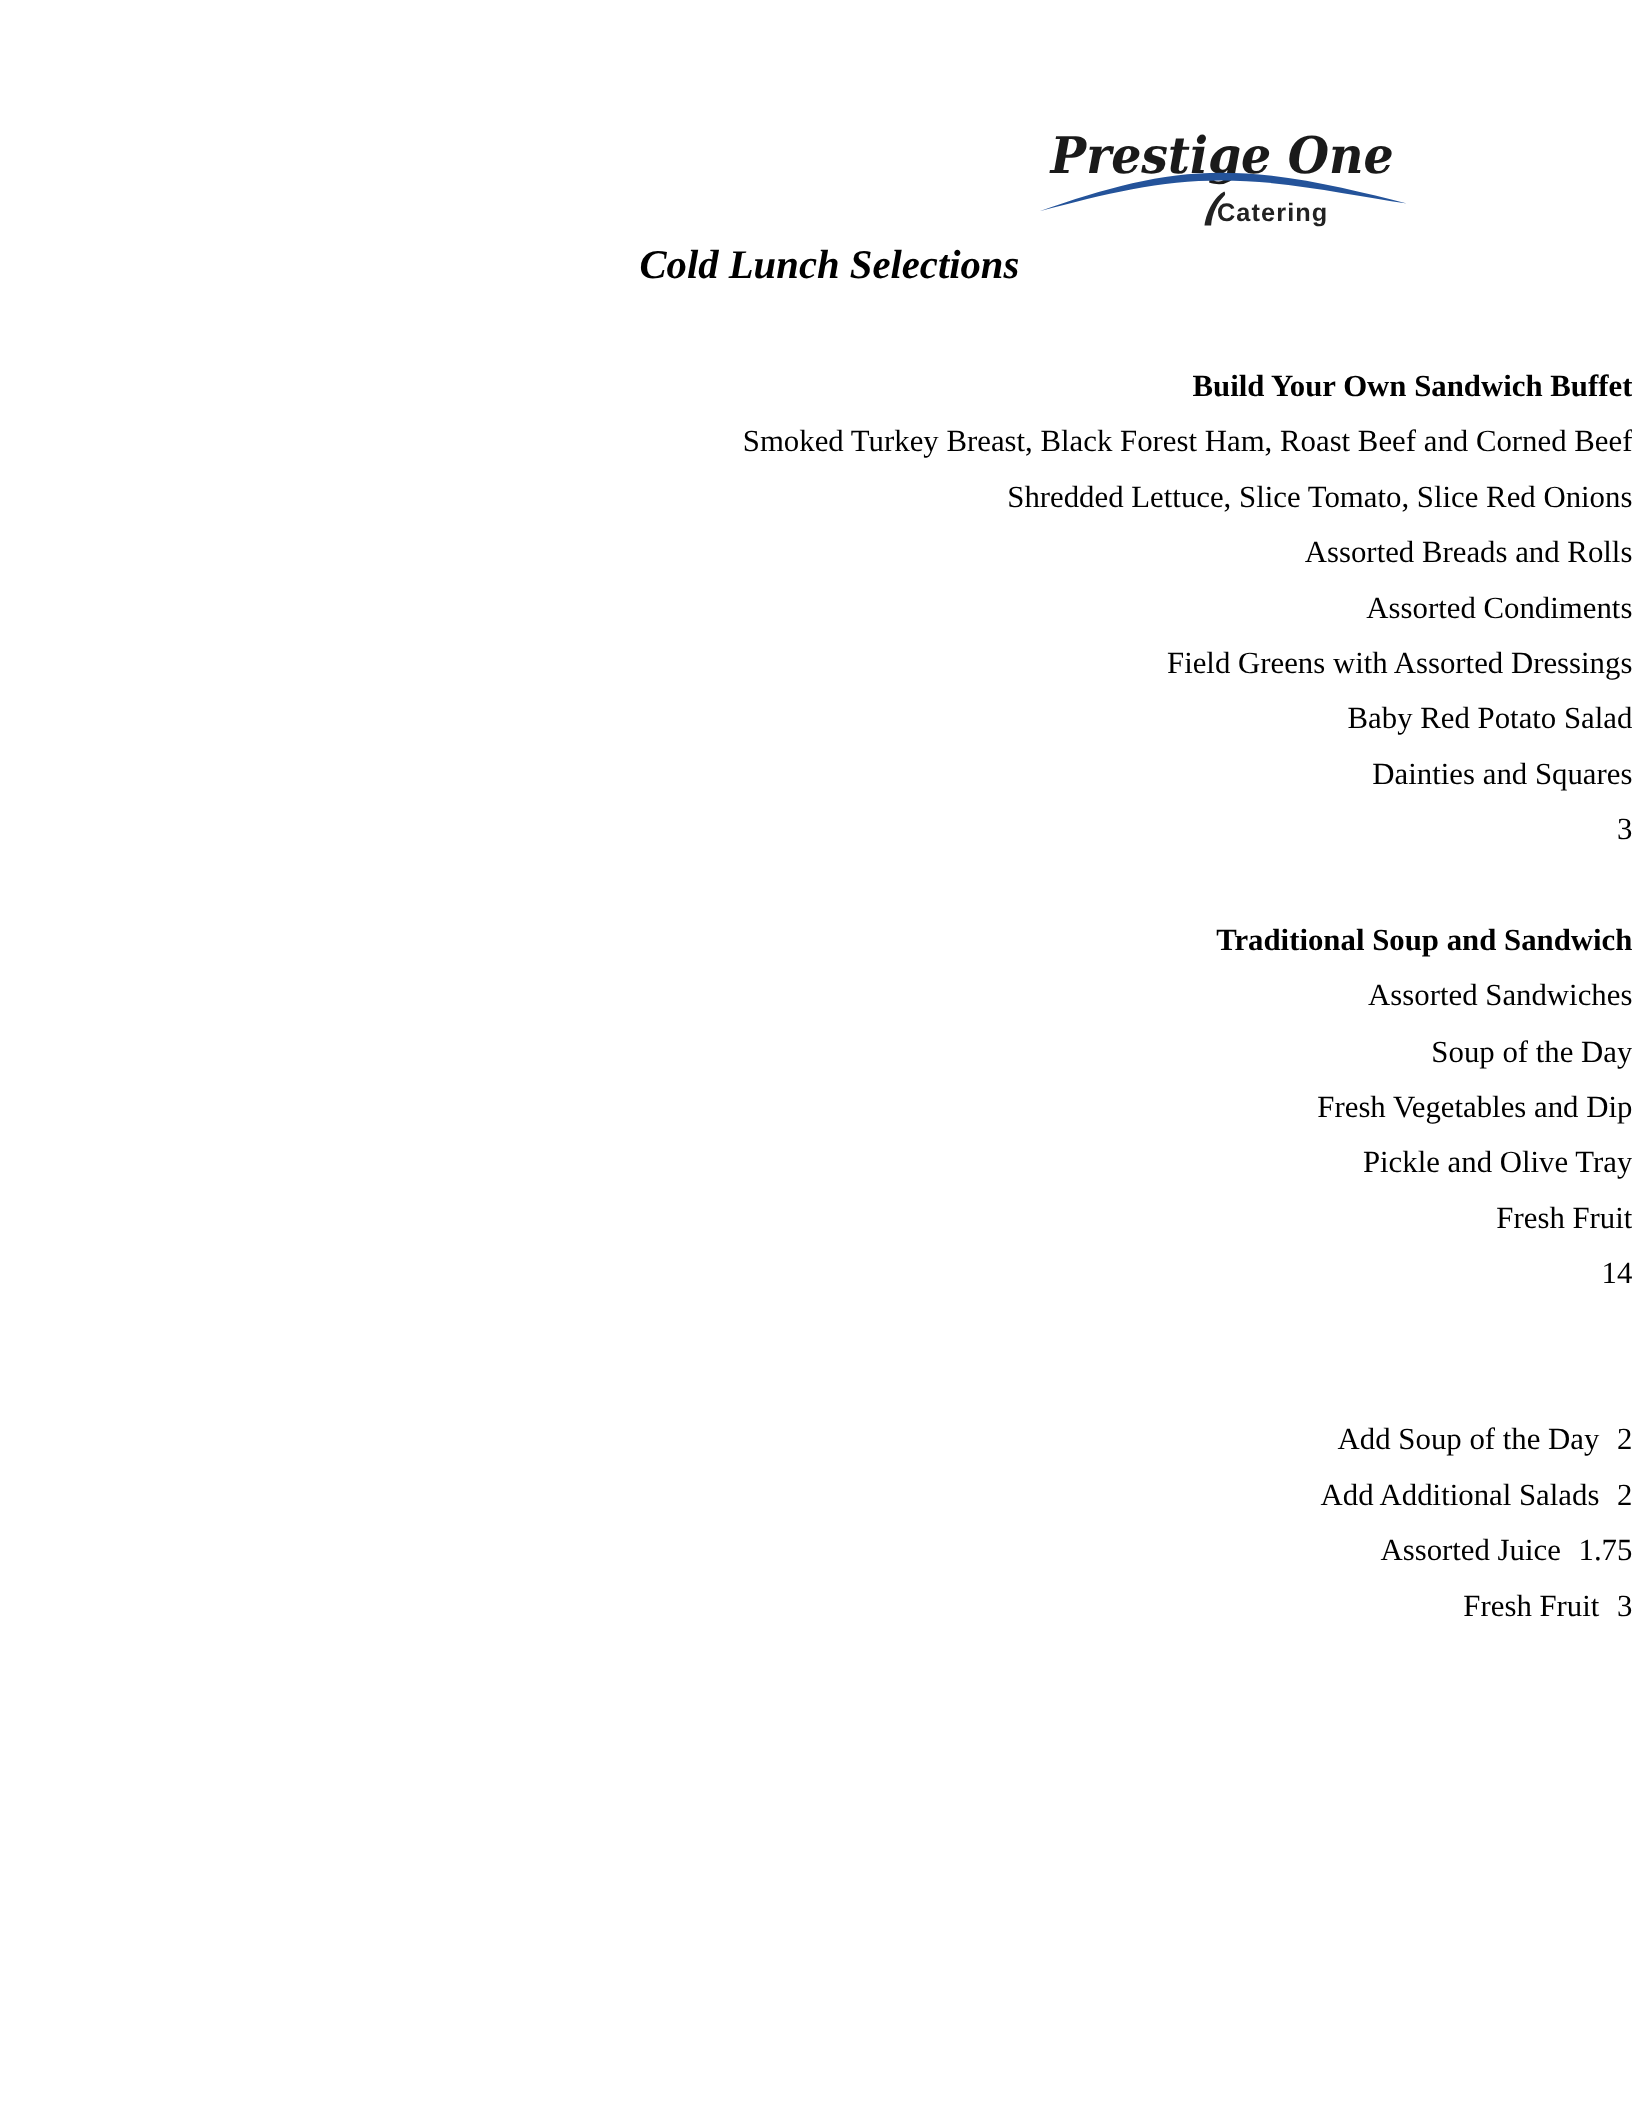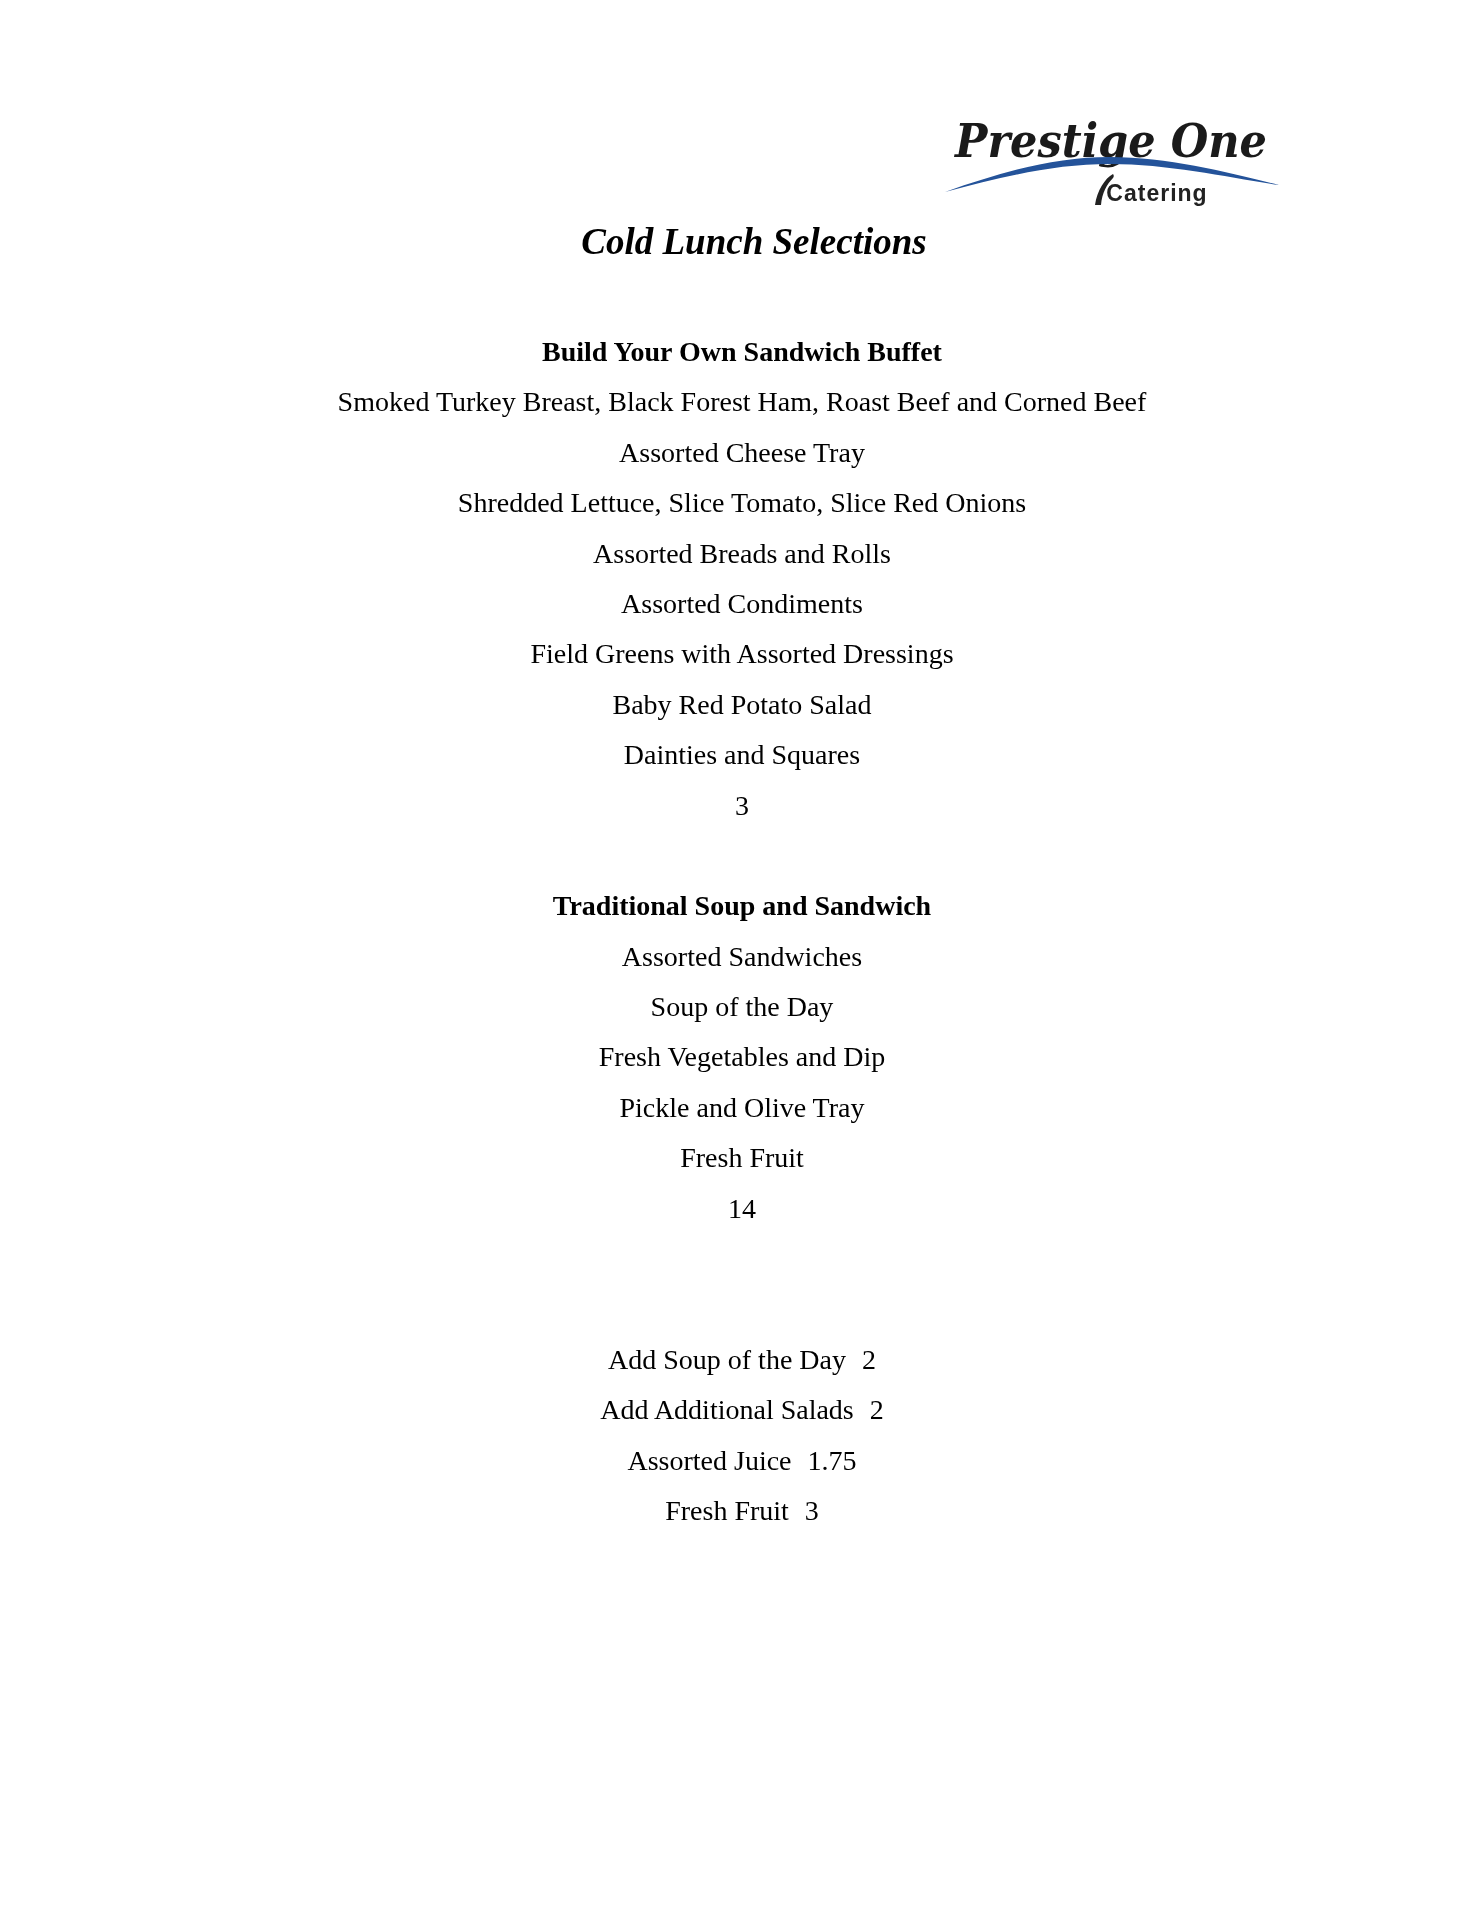--- a/index.html
+++ b/index.html
@@ -45,21 +45,21 @@
     font-weight: bold;
     font-style: italic;
   }
 
   
   .menu {
     position: absolute;
     top: 327px;
     left: 0;
     width: 100%;
-    text-align: center;
+    text-align: right;
     font-size: 28px;
   }
   .line { height: 50.4px; line-height: 50.4px; white-space: nowrap; }
   .heading { font-weight: bold; }
   .gap-1 { height: 50.4px; }
   .gap-2 { height: 100.8px; }
   .addon-price { display: inline-block; margin-left: 16px; }
 </style>
 </head>
 <body>
@@ -77,21 +77,20 @@
     </svg>
   </div>
 
   <h1 class="page-title">Cold Lunch Selections</h1>
 
   <div class="menu">
 
     <div>
       <div class="line heading">Build Your Own Sandwich Buffet</div>
       <div class="line">Smoked Turkey Breast, Black Forest Ham, Roast Beef and Corned Beef</div>
-      <div class="line">Assorted Cheese Tray</div>
       <div class="line">Shredded Lettuce, Slice Tomato, Slice Red Onions</div>
       <div class="line">Assorted Breads and Rolls</div>
       <div class="line">Assorted Condiments</div>
       <div class="line">Field Greens with Assorted Dressings</div>
       <div class="line">Baby Red Potato Salad</div>
       <div class="line">Dainties and Squares</div>
       <div class="line">3</div>
     </div>
 
     <div class="gap-1"></div>

